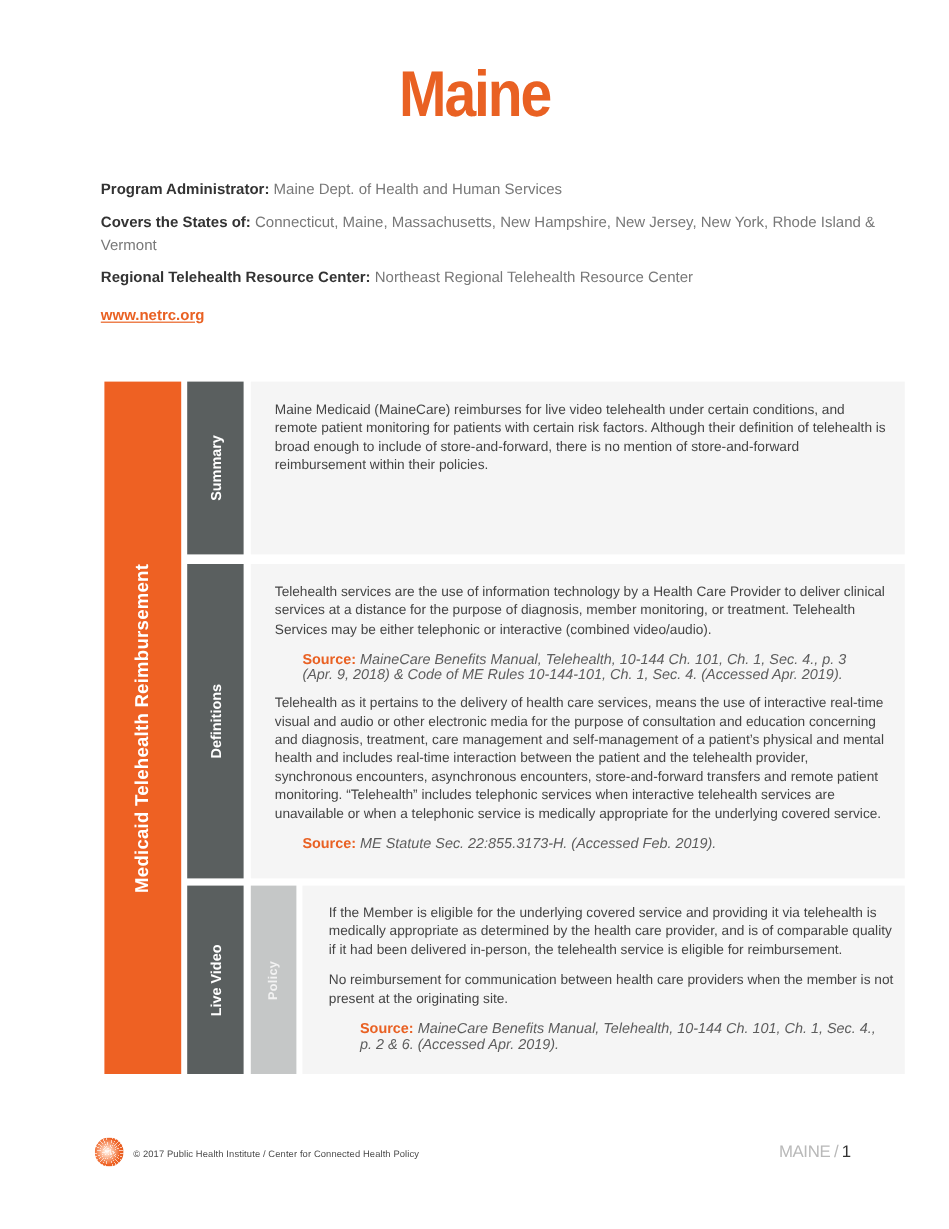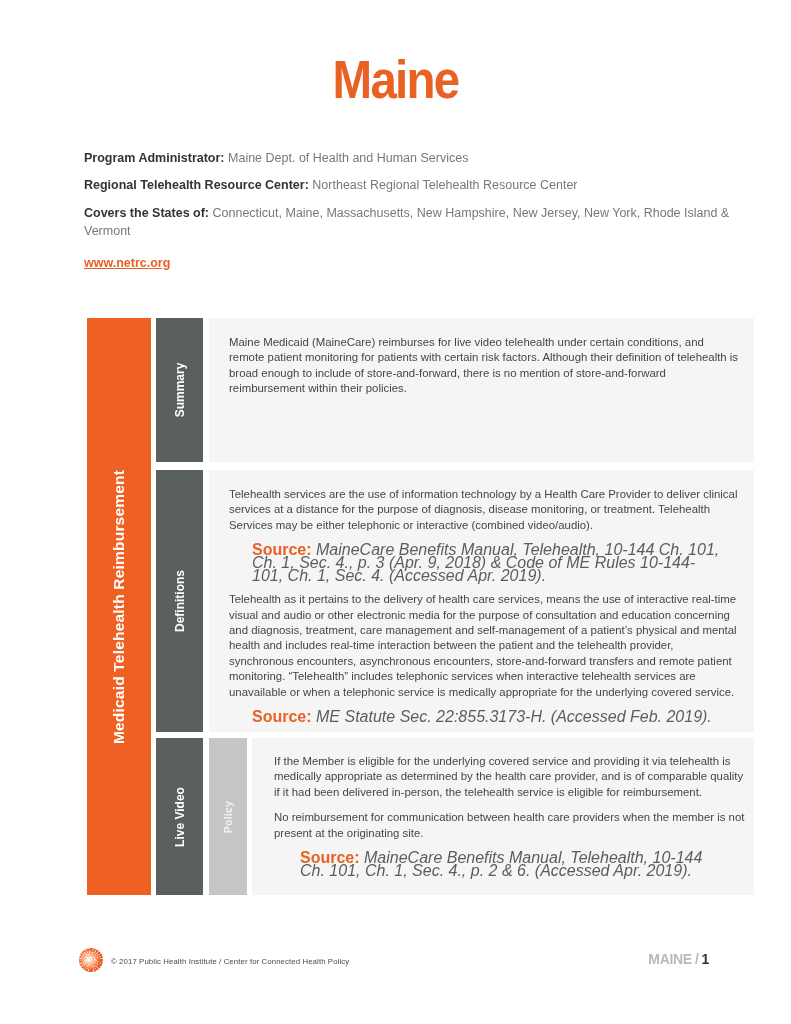--- a/index.html
+++ b/index.html
@@ -48,64 +48,64 @@
 
   .content {
     position:absolute; left:53px; top:0; bottom:0; right:0;
     background:#f5f5f5; padding:17px 38px 0 20px;
     font-size:11.4px; line-height:15.4px; color:#454545; overflow:hidden;
   }
   .row-livevideo .content { left:96px; padding:16px 30px 0 22px; }
 
   .content p { margin:0 0 10px 0; }
   .source {
-    margin:0 16px 10px 23px; font-size:16px; line-height:13px; color:#5d5d5d;
+    margin:0 16px 10px 23px; font-size:12px; line-height:13px; color:#5d5d5d;
   }
   .row-livevideo .source { margin-left:26px; }
   .source .src-label { color:#e96123; font-weight:bold; font-style:normal; }
   .source .src-text  { font-style:italic; }
 
   
   .footer-logo {
     position:absolute; left:42px; top:948px; width:24px; height:24px; border-radius:50%;
     background:
       repeating-conic-gradient(rgba(255,255,255,0) 0deg 11deg, rgba(255,255,255,0.65) 11deg 14deg),
       radial-gradient(circle at 42% 48%, #ffffff 0%, #ffd4bc 16%, #ee6123 60%, #d85014 100%);
   }
   .footer-copy {
     position:absolute; left:74px; top:957px; font-size:7.8px; color:#4a4a4a; letter-spacing:0.1px;
   }
   .footer-page {
-    position:absolute; right:45px; top:951px; font-size:14px; font-weight:bold;
+    position:absolute; right:45px; top:951px; font-size:14px; font-weight:normal;
     color:#b9b9b9; letter-spacing:-0.3px;
   }
   .footer-page .sep { margin:0 3px; }
   .footer-page .num { color:#333333; }
 </style>
 </head>
 <body>
 
 <div class="page">
 
   <h1 class="doc-title">
     <span>Maine</span>
   </h1>
 
   <div class="header-block">
     <p class="field">
       <b>Program Administrator:</b>
       <span>Maine Dept. of Health and Human Services</span>
     </p>
     <p class="field">
+      <b>Covers the States of:</b>
+      <span>Connecticut, Maine, Massachusetts, New Hampshire, New Jersey, New York, Rhode Island &amp; Vermont</span>
+    </p>
+    <p class="field">
       <b>Regional Telehealth Resource Center:</b>
       <span>Northeast Regional Telehealth Resource Center</span>
-    </p>
-    <p class="field">
-      <b>Covers the States of:</b>
-      <span>Connecticut, Maine, Massachusetts, New Hampshire, New Jersey, New York, Rhode Island &amp; Vermont</span>
     </p>
     <a class="site-link">www.netrc.org</a>
   </div>
 
   <div class="policy-table">
 
     <div class="cat-bar">
       <span class="vtext cat-text">Medicaid Telehealth Reimbursement</span>
     </div>
 
@@ -116,21 +116,21 @@
       <div class="content">
         <p>Maine Medicaid (MaineCare) reimburses for live video telehealth under certain conditions, and remote patient monitoring for patients with certain risk factors.  Although their definition of telehealth is broad enough to include of store-and-forward, there is no mention of store-and-forward reimbursement within their policies.</p>
       </div>
     </section>
 
     <section class="row row-definitions">
       <div class="tab">
         <span class="vtext tab-text">Definitions</span>
       </div>
       <div class="content">
-        <p>Telehealth services are the use of information technology by a Health Care Provider to deliver clinical services at a distance for the purpose of diagnosis, disease monitoring, or treatment.  Telehealth Services may be either telephonic or interactive (combined video/audio).</p>
+        <p>Telehealth services are the use of information technology by a Health Care Provider to deliver clinical services at a distance for the purpose of diagnosis, member monitoring, or treatment.  Telehealth Services may be either telephonic or interactive (combined video/audio).</p>
         <div class="source">
           <span class="src-label">Source:</span>
           <span class="src-text">MaineCare Benefits Manual, Telehealth, 10-144 Ch. 101, Ch. 1, Sec. 4., p. 3 (Apr. 9, 2018) &amp; Code of ME Rules 10-144-101, Ch. 1, Sec. 4. (Accessed Apr. 2019).</span>
         </div>
         <p>Telehealth as it pertains to the delivery of health care services, means the use of interactive real-time visual and audio or other electronic media for the purpose of consultation and education concerning and diagnosis, treatment, care management and self-management of a patient’s physical and mental health and includes real-time interaction between the patient and the telehealth provider, synchronous encounters, asynchronous encounters, store-and-forward transfers and remote patient monitoring.  “Telehealth” includes telephonic services when interactive telehealth services are unavailable or when a telephonic service is medically appropriate for the underlying covered service.</p>
         <div class="source">
           <span class="src-label">Source:</span>
           <span class="src-text">ME Statute Sec. 22:855.3173-H. (Accessed Feb. 2019).</span>
         </div>
       </div>

